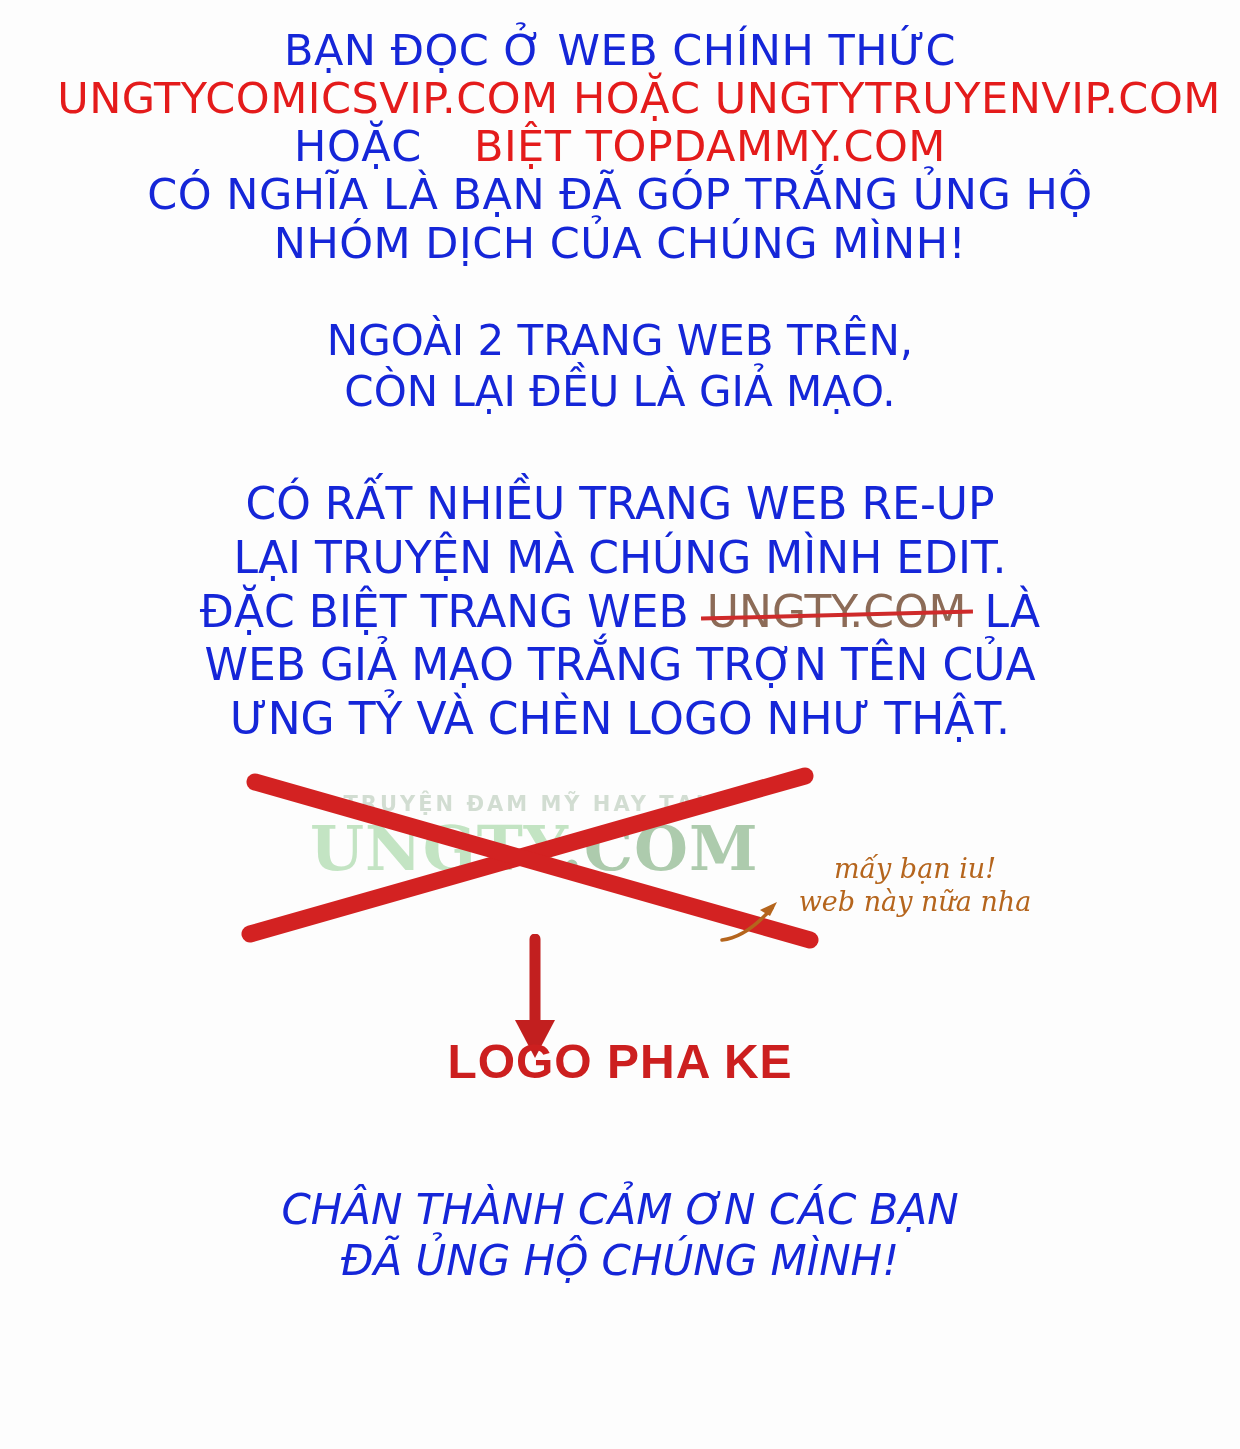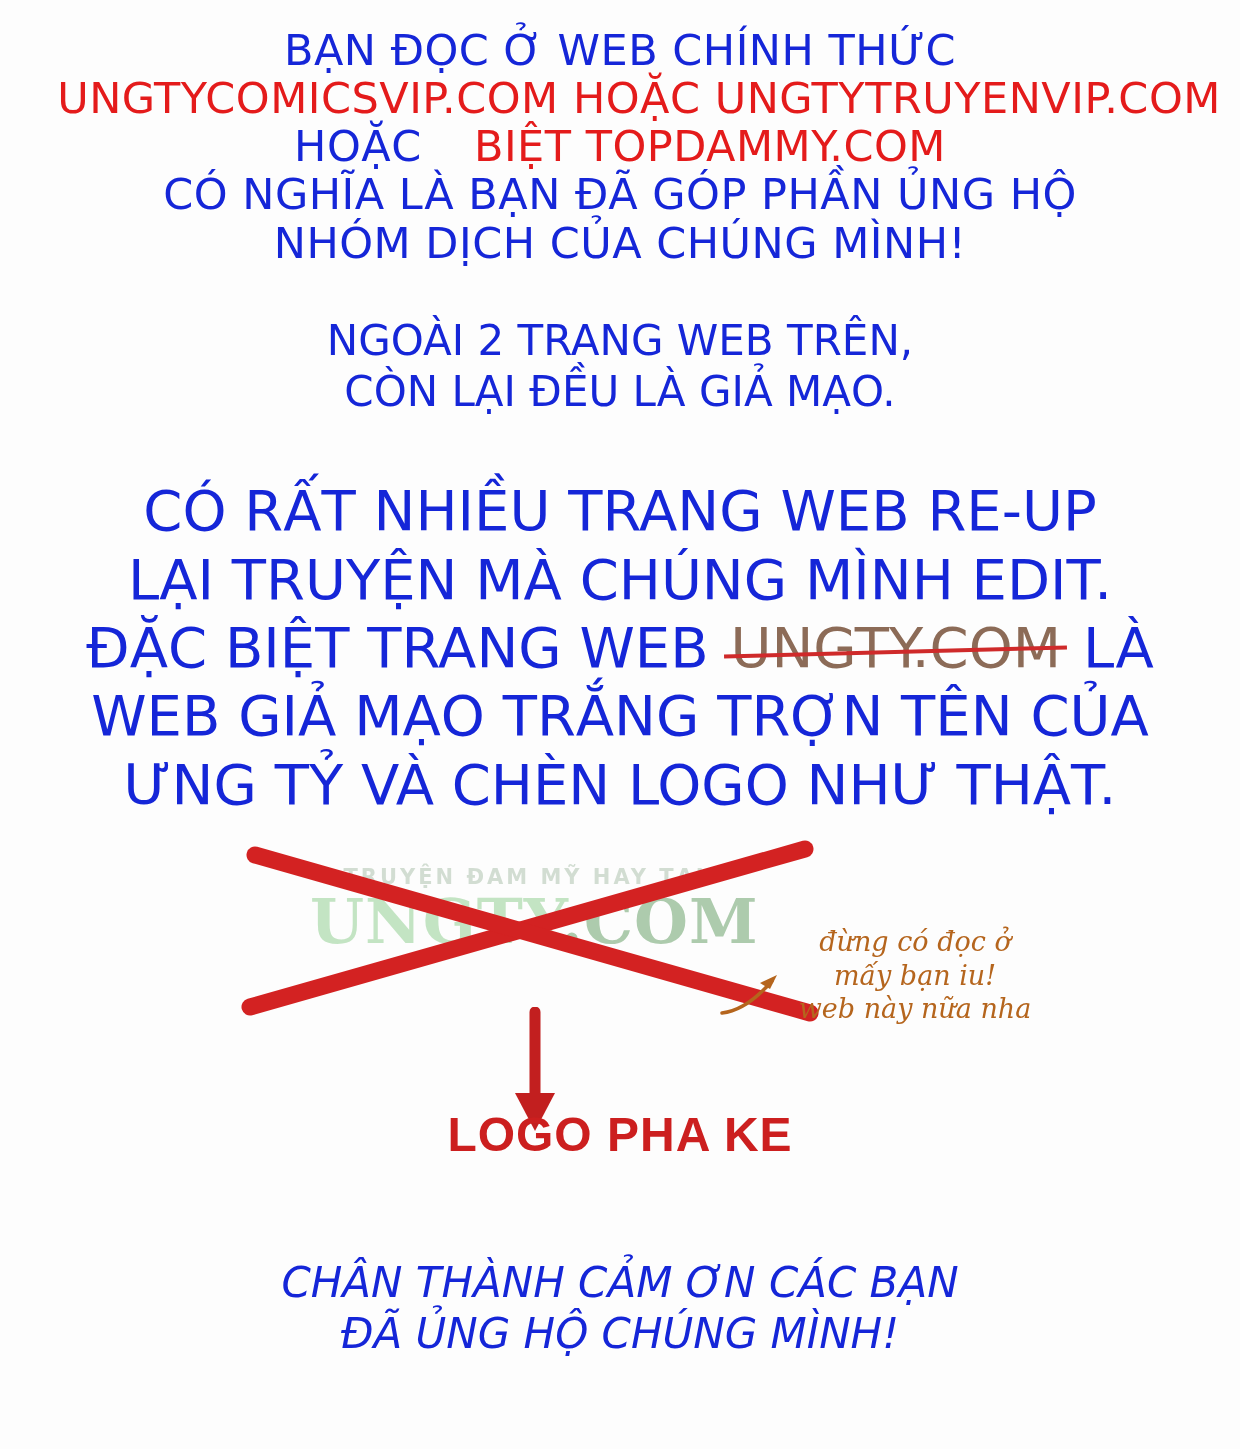--- a/index.html
+++ b/index.html
@@ -53,21 +53,21 @@
   }
   .para-web .line { font-size: 42px; white-space: nowrap; }
 
   
   .para-reup {
     margin-top: 60px;
     text-align: center;
     color: #1526d8;
     line-height: 1.22;
   }
-  .para-reup .line { font-size: 56px; white-space: nowrap; }
+  .para-reup .line { font-size: 44px; white-space: nowrap; }
   .strike {
     position: relative;
     color: #8c6b57;
     padding: 0 4px;
   }
   .strike::after {
     content: "";
     position: absolute;
     left: -2px;
     right: -2px;
@@ -166,21 +166,21 @@
 </style>
 </head>
 <body>
 
 <div class="page">
 
   <div class="announce">
     <div class="line line-1 blue">BẠN ĐỌC Ở WEB CHÍNH THỨC</div>
     <div class="line line-2 red">UNGTYCOMICSVIP.COM HOẶC UNGTYTRUYENVIP.COM</div>
     <div class="line line-3"><span class="blue">HOẶC </span><span class="red">BIỆT TOPDAMMY.COM</span></div>
-    <div class="line line-4 blue">CÓ NGHĨA LÀ BẠN ĐÃ GÓP PHẦN ỦNG HỘ</div>
+    <div class="line line-4 blue">CÓ NGHĨA LÀ BẠN ĐÃ GÓP TRẮNG ỦNG HỘ</div>
     <div class="line line-5 blue">NHÓM DỊCH CỦA CHÚNG MÌNH!</div>
   </div>
 
   <div class="para-web">
     <div class="line">NGOÀI 2 TRANG WEB TRÊN,</div>
     <div class="line">CÒN LẠI ĐỀU LÀ GIẢ MẠO.</div>
   </div>
 
   <div class="para-reup">
     <div class="line">CÓ RẤT NHIỀU TRANG WEB RE-UP</div>
@@ -210,21 +210,20 @@
       <line x1="45" y1="5" x2="45" y2="95" stroke="#c21f1f" stroke-width="11" stroke-linecap="round"></line>
       <polygon points="45,124 25,86 65,86" fill="#c21f1f"></polygon>
     </svg>
 
     <svg class="note-arrow" viewBox="0 0 60 50">
       <path d="M2 46 C 20 44, 38 30, 52 14" stroke="#b5651d" stroke-width="3.5" fill="none" stroke-linecap="round"></path>
       <polygon points="57,8 40,16 50,22" fill="#b5651d"></polygon>
     </svg>
 
     <div class="note">
-      <div>đừng có đọc ở</div>
       <div>mấy bạn iu!</div>
       <div>web này nữa nha</div>
     </div>
 
     <div class="fake-label">LOGO PHA KE</div>
   </div>
 
   <div class="thanks">
     <div class="line">CHÂN THÀNH CẢM ƠN CÁC BẠN</div>
     <div class="line">ĐÃ ỦNG HỘ CHÚNG MÌNH!</div>

